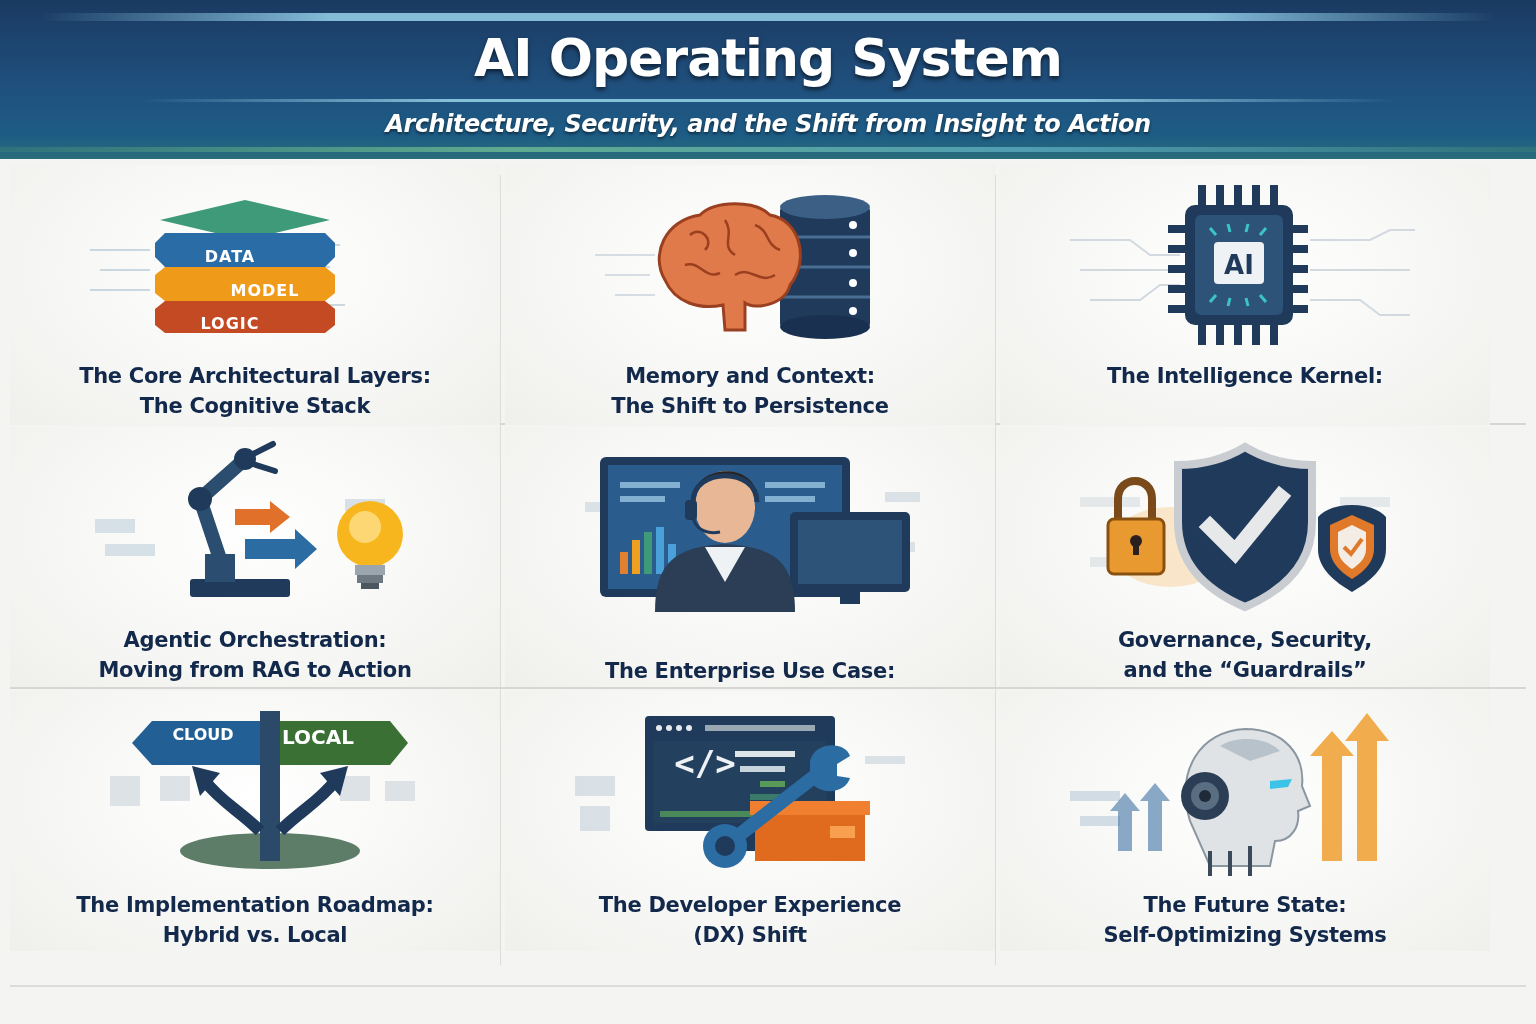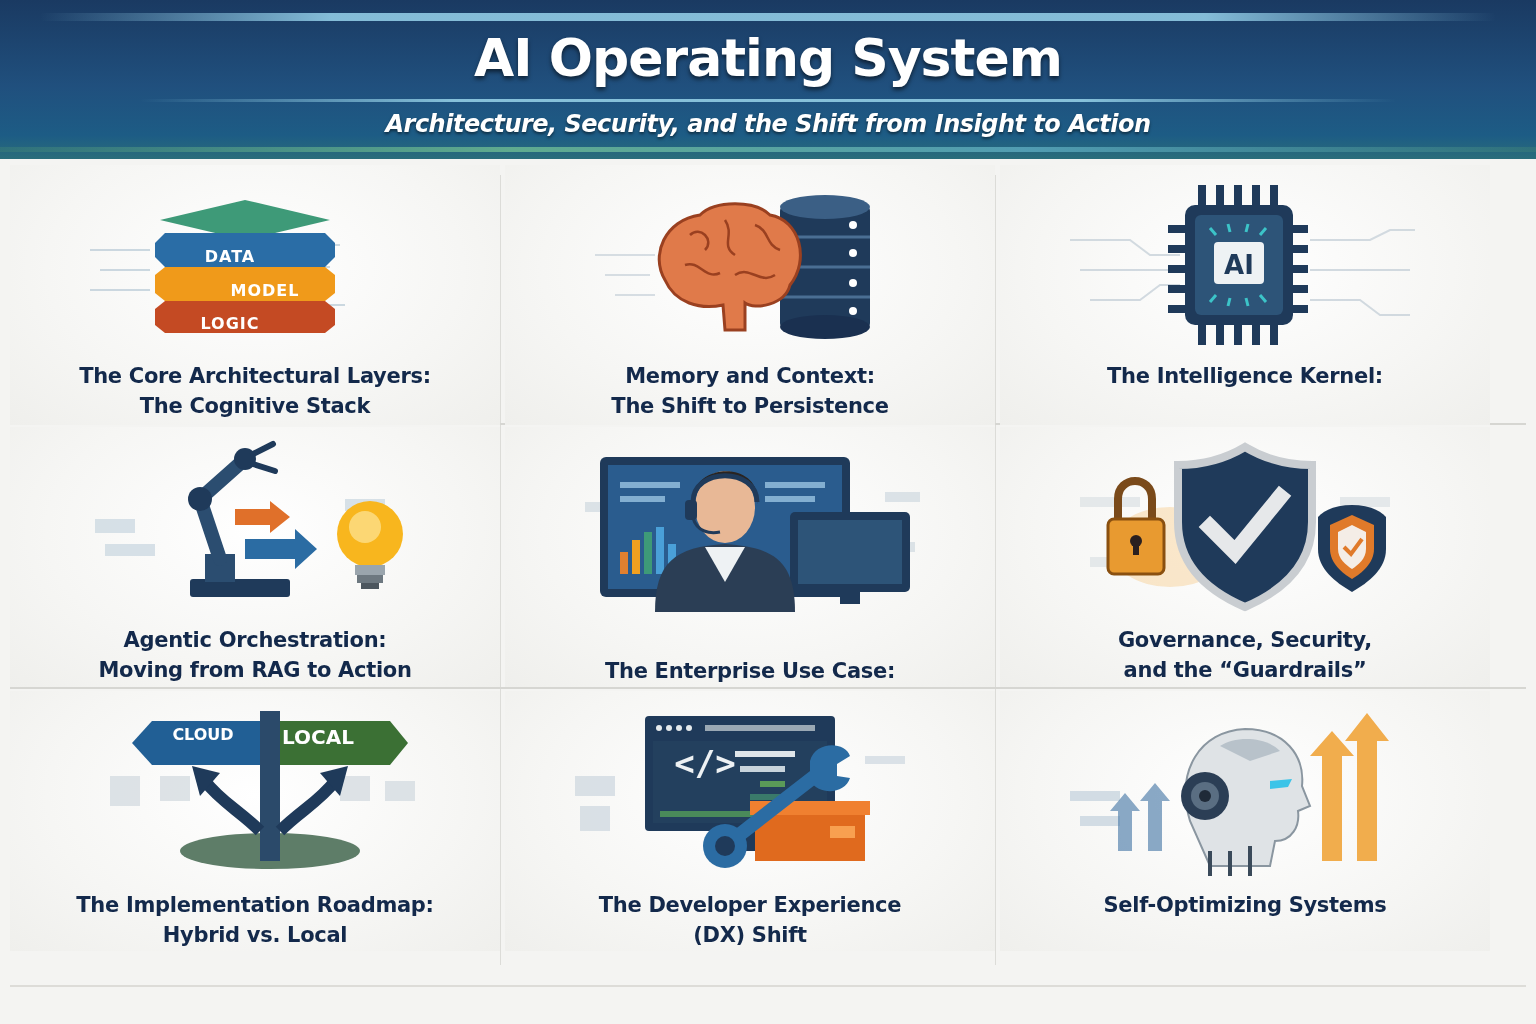--- a/index.html
+++ b/index.html
@@ -365,18 +365,19 @@
       </g>
       <path d="M120,120 C105,70 130,30 175,28 C215,28 235,55 232,85 L240,105 L228,110 C230,125 222,140 205,140 L200,165 L140,165 Z" fill="#dfe3e6" stroke="#8a96a0" stroke-width="2"></path>
       <path d="M150,45 C165,35 195,35 210,50 L180,60 Z" fill="#b8c2ca"></path>
       <polygon points="200,80 222,78 218,86 200,88" fill="#3cc4e8"></polygon>
       <circle cx="135" cy="95" r="24" fill="#2b3e55"></circle>
       <circle cx="135" cy="95" r="14" fill="#5a6e82"></circle>
       <circle cx="135" cy="95" r="6" fill="#1f2a38"></circle>
       <path d="M140,150 L140,175 M160,150 L160,175 M180,145 L180,175" stroke="#3a4a5a" stroke-width="4"></path>
     </svg>
     <div class="caption" style="top:199px;">
+      <span>The Future State:</span>
       <span>Self-Optimizing Systems</span>
     </div>
   </div>
 </div>
 
 <div class="footer-line"></div>
 
 </body></html>

